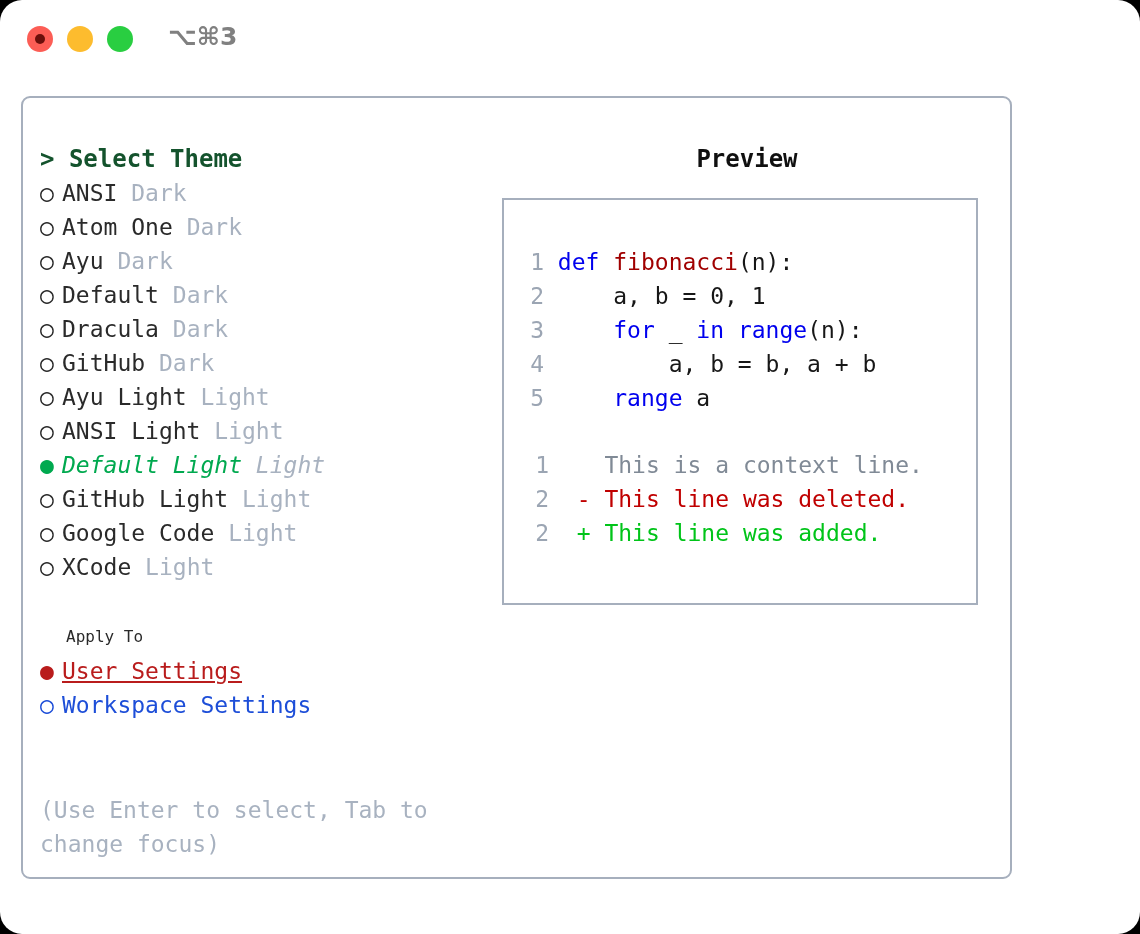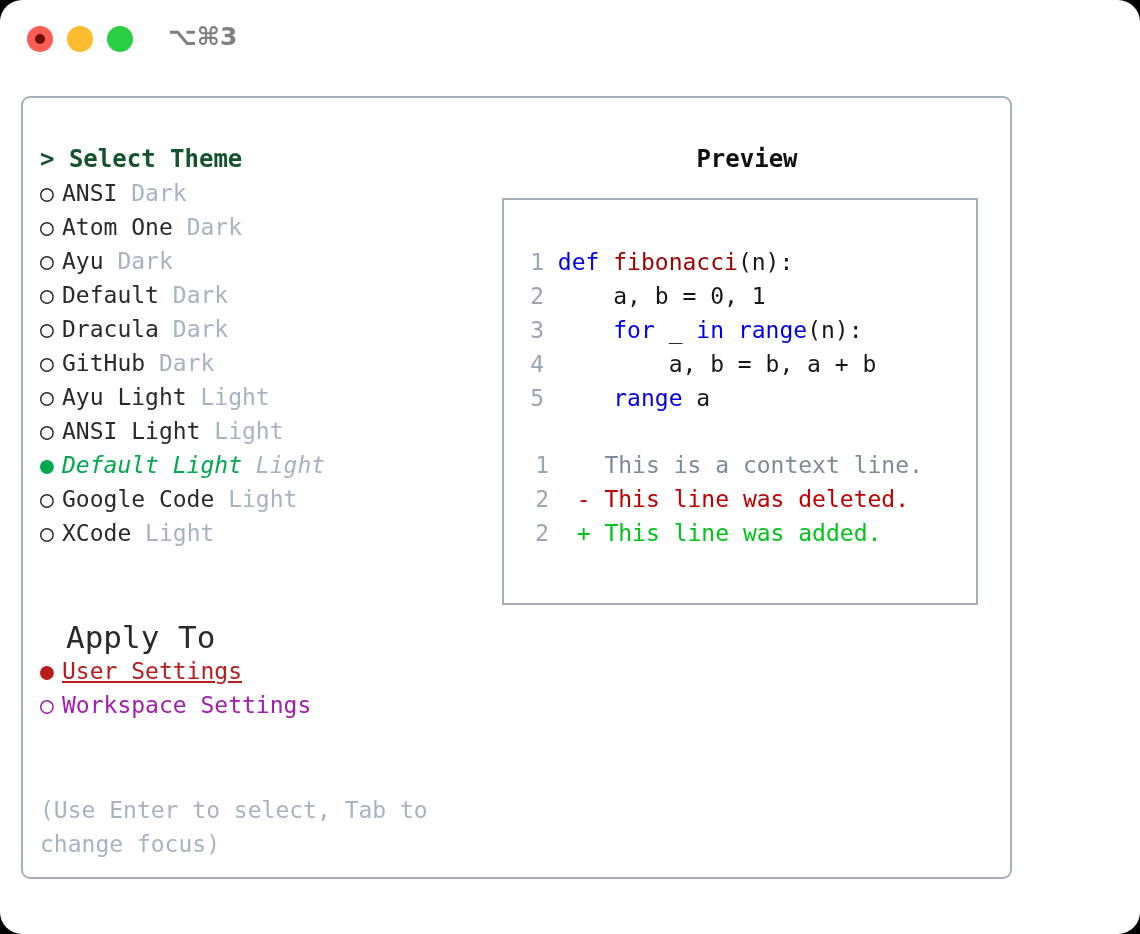--- a/index.html
+++ b/index.html
@@ -102,30 +102,30 @@
     color: #A8B2C0;
   }
 
   #apply-to-block {
     position: absolute;
     left: 17px;
     top: 522px;
     width: 450px;
   }
   #apply-to-label {
-    font-size: 31px;
+    font-size: 16px;
     line-height: 34px;
     color: #2A2A2A;
     white-space: pre;
     padding-left: 26px;
   }
   .apply-row {
     font-size: 23px;
     line-height: 34px;
-    color: #a21caf;
+    color: #1d4ed8;
     white-space: pre;
   }
   .apply-row.selected { color: #b91c1c; text-decoration: underline; }
 
   #hint-text {
     position: absolute;
     left: 17px;
     top: 695px;
     width: 410px;
     font-size: 23px;
@@ -214,20 +214,21 @@
       <div id="theme-list">
           <div class="theme-row"><span class="bullet">○</span><span>ANSI</span><span class="variant"> Dark</span></div>
           <div class="theme-row"><span class="bullet">○</span><span>Atom One</span><span class="variant"> Dark</span></div>
           <div class="theme-row"><span class="bullet">○</span><span>Ayu</span><span class="variant"> Dark</span></div>
           <div class="theme-row"><span class="bullet">○</span><span>Default</span><span class="variant"> Dark</span></div>
           <div class="theme-row"><span class="bullet">○</span><span>Dracula</span><span class="variant"> Dark</span></div>
           <div class="theme-row"><span class="bullet">○</span><span>GitHub</span><span class="variant"> Dark</span></div>
           <div class="theme-row"><span class="bullet">○</span><span>Ayu Light</span><span class="variant"> Light</span></div>
           <div class="theme-row"><span class="bullet">○</span><span>ANSI Light</span><span class="variant"> Light</span></div>
           <div class="theme-row selected"><span class="bullet">●</span><span>Default Light</span><span class="variant"> Light</span></div>
+          <div class="theme-row"><span class="bullet">○</span><span>GitHub Light</span><span class="variant"> Light</span></div>
           <div class="theme-row"><span class="bullet">○</span><span>Google Code</span><span class="variant"> Light</span></div>
           <div class="theme-row"><span class="bullet">○</span><span>XCode</span><span class="variant"> Light</span></div>
         </div>
     </div>
 
     <div id="apply-to-block">
       <div id="apply-to-label">Apply To</div>
       <div id="apply-to-list">
           <div class="apply-row selected"><span class="bullet">●</span><span>User Settings</span></div>
           <div class="apply-row"><span class="bullet">○</span><span>Workspace Settings</span></div>

